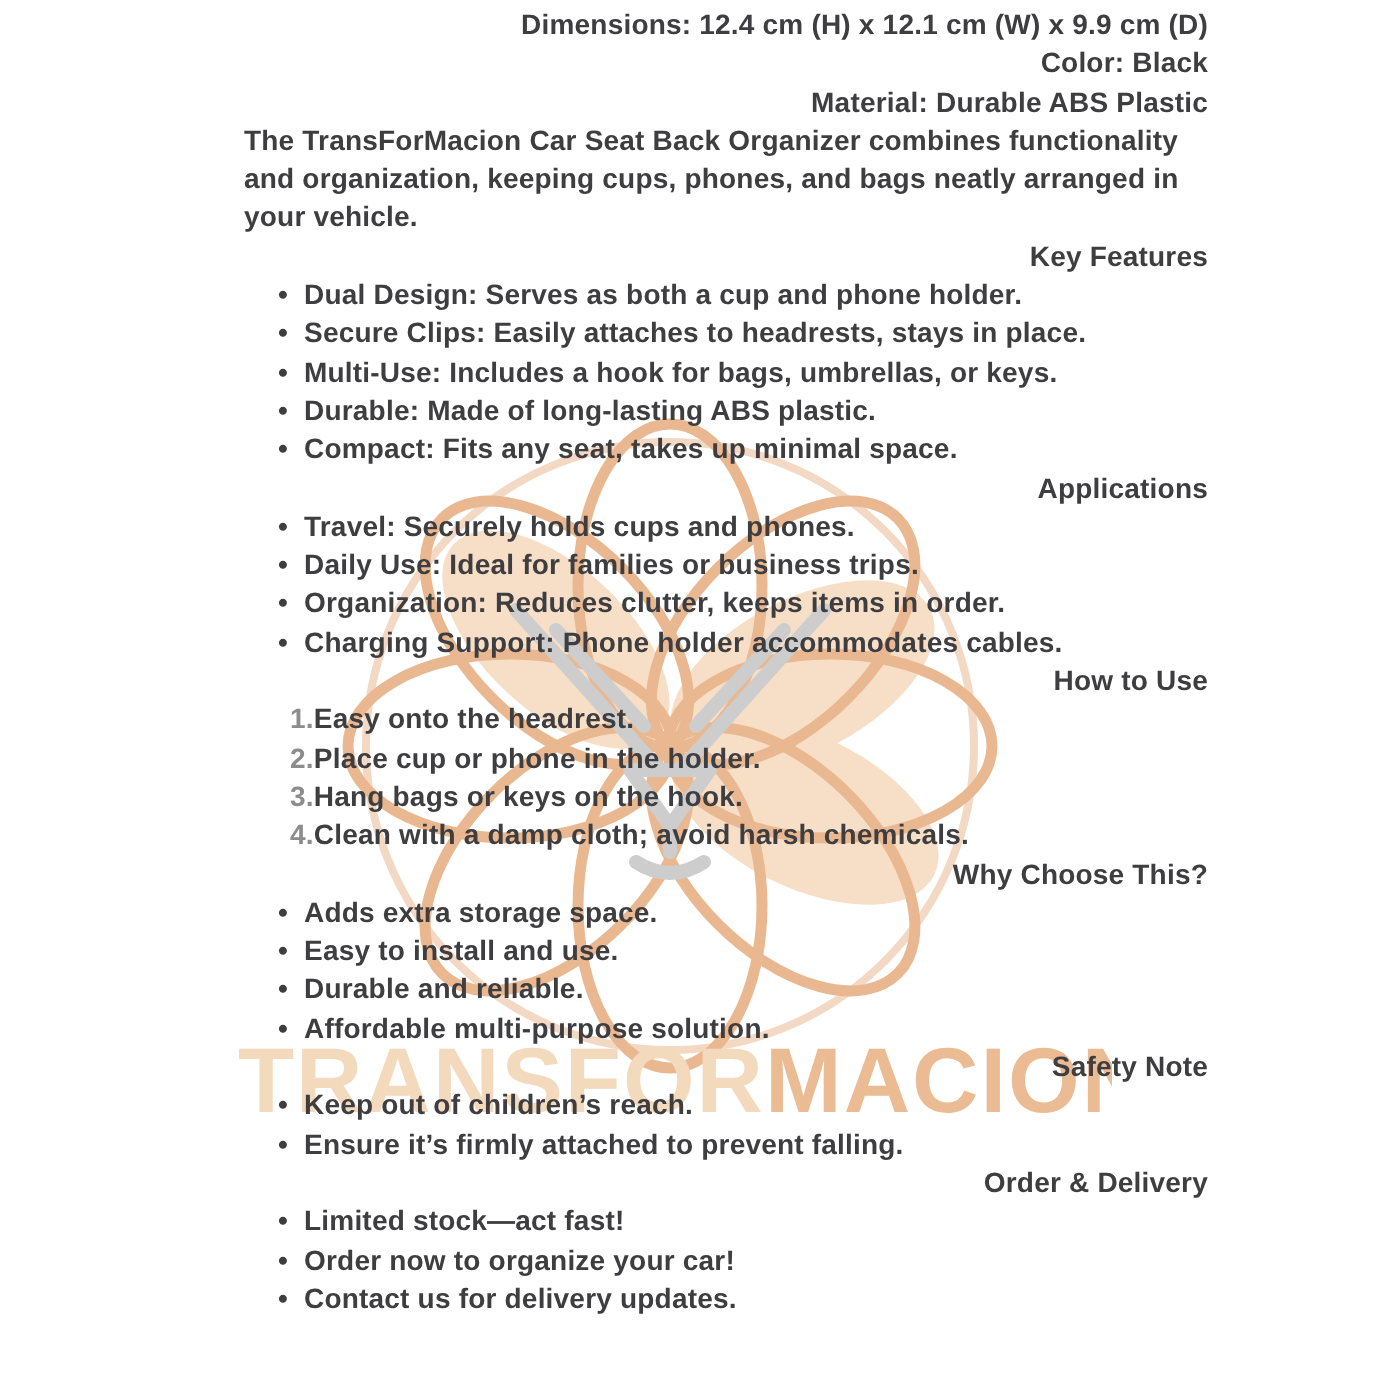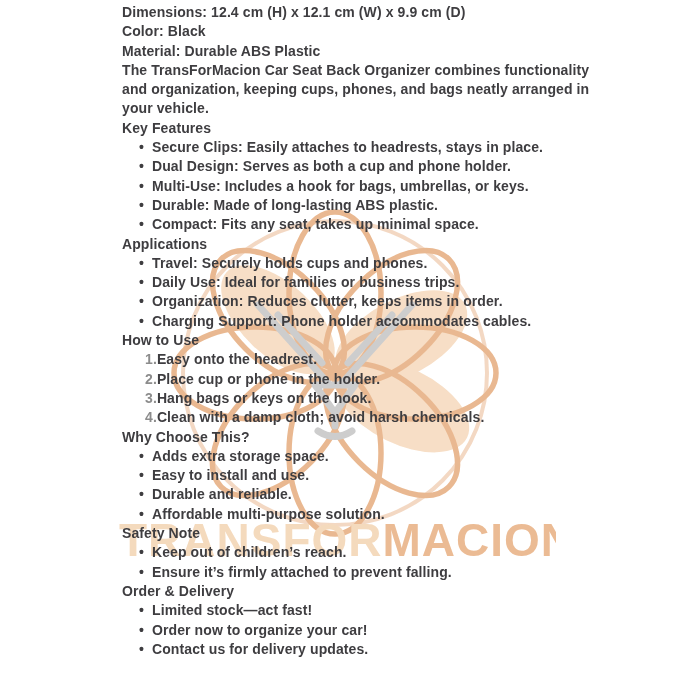--- a/index.html
+++ b/index.html
@@ -15,21 +15,21 @@
     position:absolute; left:110px; top:183px; width:446px; height:404px;
     z-index:0; pointer-events:none;
   }
 
   
   .content {
     position:absolute; left:122px; top:3px; width:482px; z-index:1;
     color:#3e3d40; font-size:14px; font-weight:600; line-height:19.3px;
     letter-spacing:0.1px;
   }
-  .line, .section-title { white-space:nowrap; }
+  .line, .section-title { white-space:nowrap;text-align:right; }
   .paragraph { width:474px; }
   ul.list, ol.list { list-style:none; margin:0; padding:0; }
   .list li { white-space:nowrap; }
   .bullet { display:inline-block; width:13px; margin-left:17px; color:#3e3d40; }
   .num { margin-left:23px; color:#8c8c8c; }
 </style>
 </head>
 <body>
 
 <div class="page">
@@ -93,22 +93,22 @@
 
   <div class="content">
     <div class="line">Dimensions: 12.4 cm (H) x 12.1 cm (W) x 9.9 cm (D)</div>
     <div class="line">Color: Black</div>
     <div class="line">Material: Durable ABS Plastic</div>
     <div class="paragraph">The TransForMacion Car Seat Back Organizer combines functionality and organization, keeping cups, phones, and bags neatly arranged in your vehicle.</div>
     <div>
         <div>
           <div class="section-title">Key Features</div>
           <ul class="list">
+            <li><span class="bullet">•</span><span>Dual Design: Serves as both a cup and phone holder.</span></li>
             <li><span class="bullet">•</span><span>Secure Clips: Easily attaches to headrests, stays in place.</span></li>
-            <li><span class="bullet">•</span><span>Dual Design: Serves as both a cup and phone holder.</span></li>
             <li><span class="bullet">•</span><span>Multi-Use: Includes a hook for bags, umbrellas, or keys.</span></li>
             <li><span class="bullet">•</span><span>Durable: Made of long-lasting ABS plastic.</span></li>
             <li><span class="bullet">•</span><span>Compact: Fits any seat, takes up minimal space.</span></li>
           </ul>
         </div>
         <div>
           <div class="section-title">Applications</div>
           <ul class="list">
             <li><span class="bullet">•</span><span>Travel: Securely holds cups and phones.</span></li>
             <li><span class="bullet">•</span><span>Daily Use: Ideal for families or business trips.</span></li>

